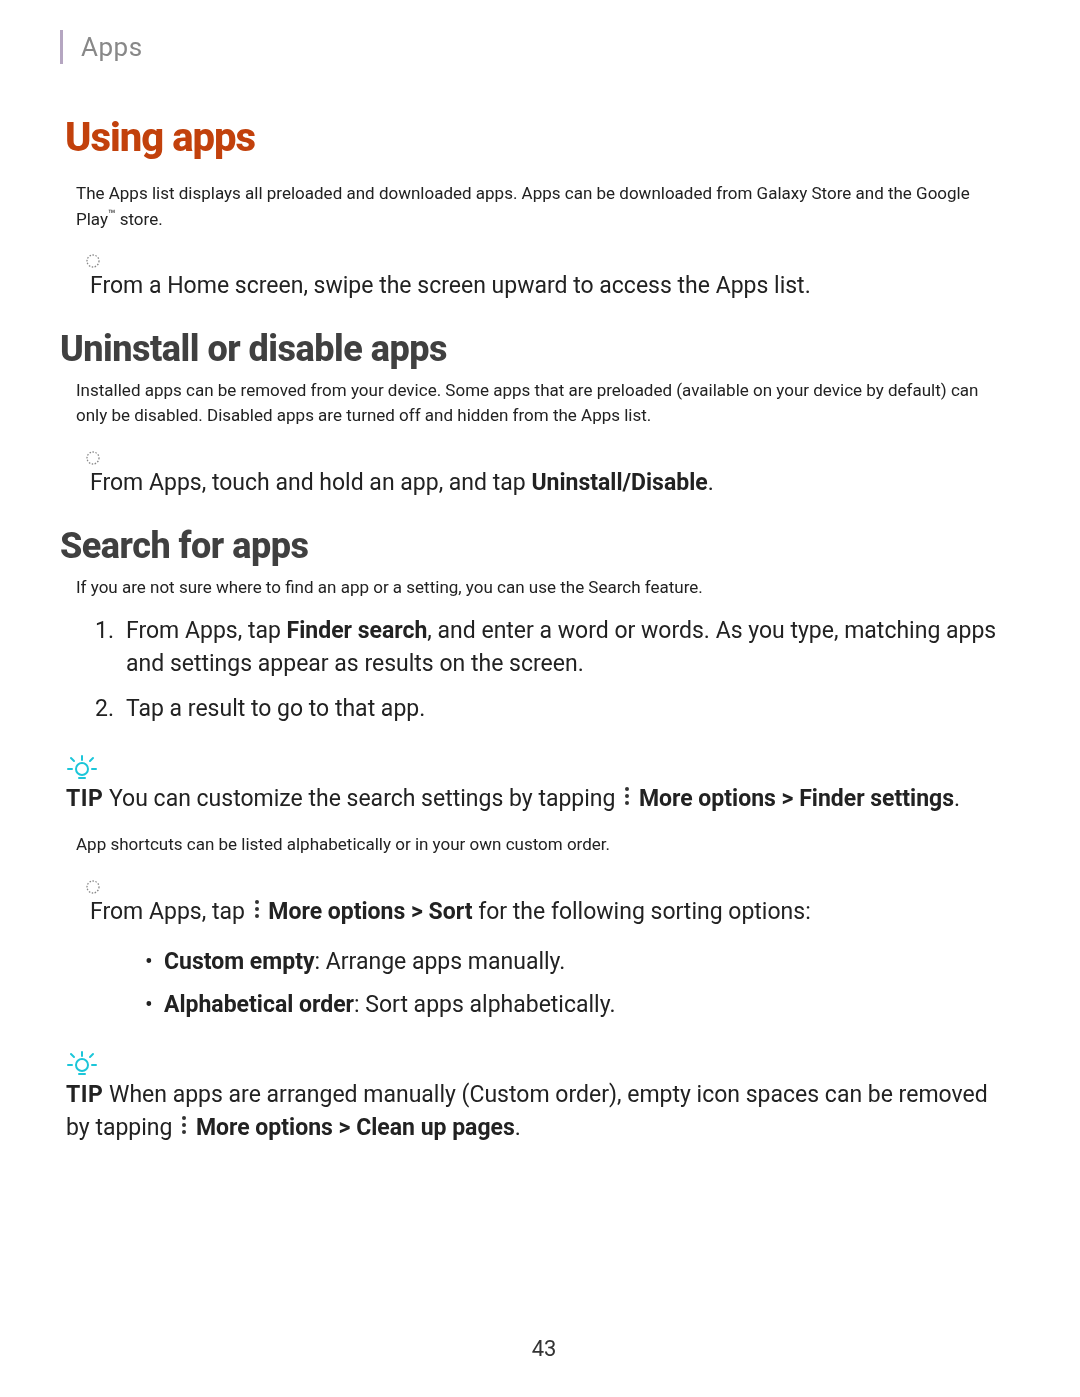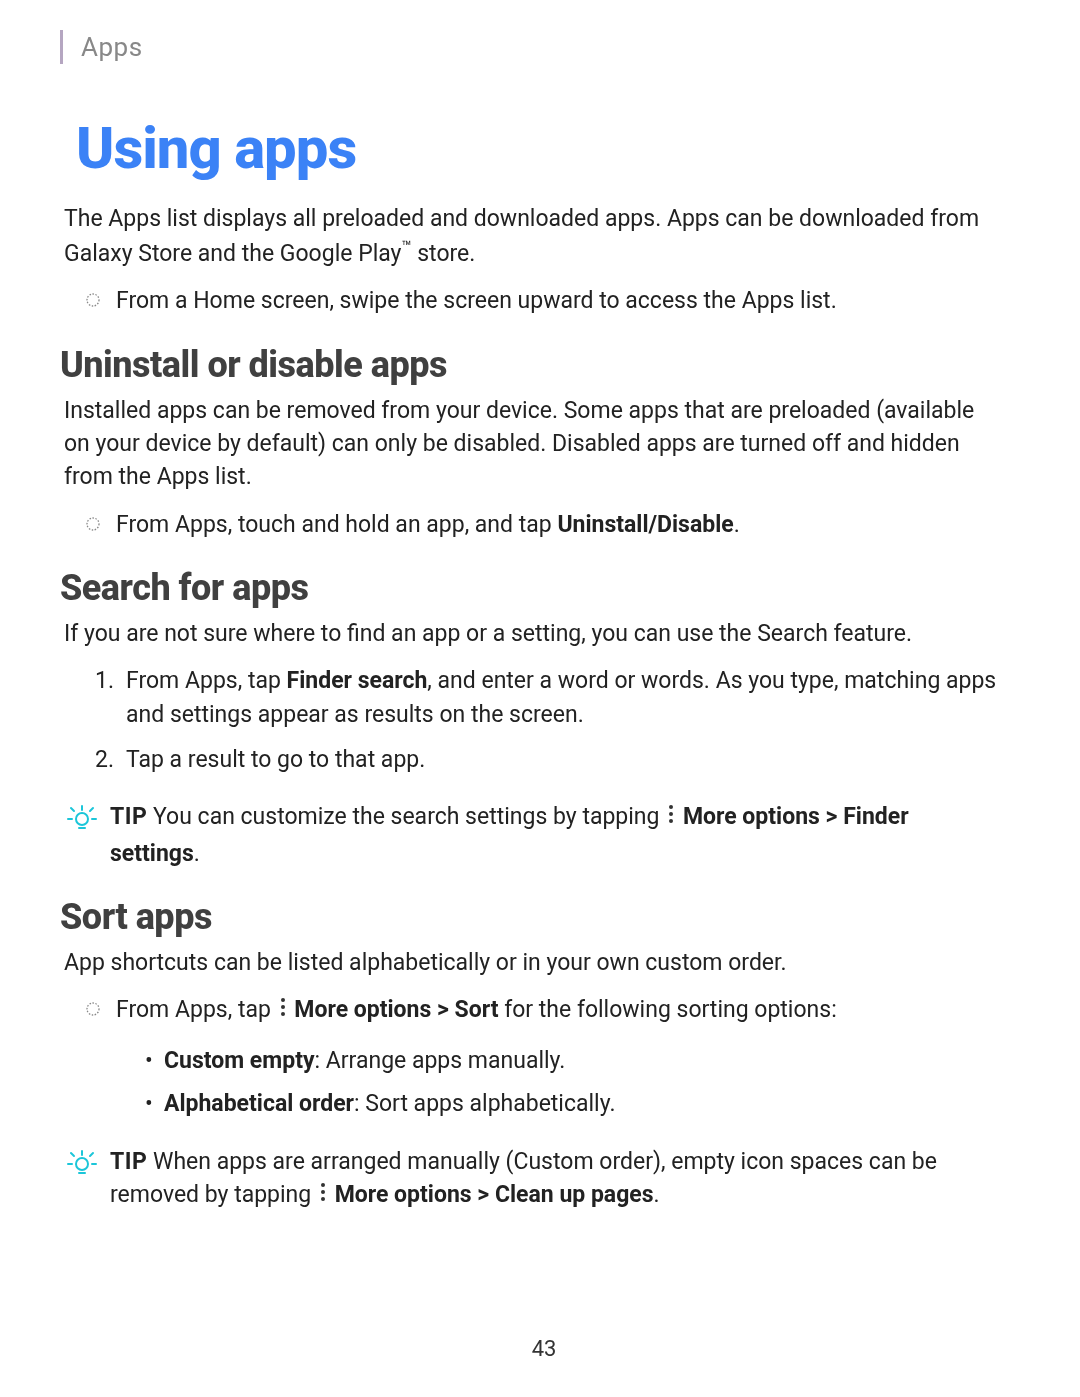--- a/index.html
+++ b/index.html
@@ -24,44 +24,45 @@
     display: flex;
     align-items: center;
   }
   .header-text {
     font-size: 26px;
     color: #888;
     font-weight: 400;
     letter-spacing: 0.5px;
   }
   h1 {
-    font-size: 58px;
+    font-size: 40px;
     font-weight: 800;
-    color: #3b82f6;
-    margin: 0 0 20px 16px;
+    color: #c2410c;
+    margin: 0 0 20px 5px;
     letter-spacing: -1px;
   }
   h2 {
     font-size: 36px;
     font-weight: 800;
     color: #404040;
     margin: 26px 0 8px 0;
     letter-spacing: -0.5px;
   }
   p.body {
-    font-size: 23px;
-    line-height: 1.45;
-    margin: 0 0 14px 4px;
+    font-size: 17px;
+    line-height: 1.45;
+    margin: 0 0 14px 16px;
     color: #222;
   }
   .bullet-row {
     display: flex;
     font-size: 23px;
     line-height: 1.45;
     margin: 6px 0 14px 20px;
+    flex-direction: column;
   }
   .bullet-circle {
     flex-shrink: 0;
     width: 26px;
     display: flex;
     justify-content: center;
     padding-top: 8px;
   }
   .bullet-circle svg { display:block; }
   .bullet-content {
@@ -82,20 +83,21 @@
   }
   .num-content {
     flex: 1;
     padding-left: 8px;
   }
   .tip-row {
     display: flex;
     font-size: 23px;
     line-height: 1.45;
     margin: 24px 0 14px 0;
+    flex-direction: column;
   }
   .tip-icon {
     flex-shrink: 0;
     width: 44px;
     display: flex;
     justify-content: center;
     padding-top: 2px;
   }
   .tip-content {
     flex: 1;
@@ -203,21 +205,20 @@
     </span>
     <span class="tip-content">
       <span class="tip-label">TIP</span><span>  You can customize the search settings by tapping </span><span class="more-icon"><svg width="8" height="20" viewBox="0 0 8 20">
             <circle cx="4" cy="3" r="2" fill="#333"></circle>
             <circle cx="4" cy="10" r="2" fill="#333"></circle>
             <circle cx="4" cy="17" r="2" fill="#333"></circle>
           </svg></span> <span class="bold">More options</span><span class="bold"> &gt; </span><span class="bold">Finder settings</span><span>.</span>
     </span>
   </div>
 
-  <h2>Sort apps</h2>
   <p class="body">App shortcuts can be listed alphabetically or in your own custom order.</p>
 
   <div class="bullet-row">
     <span class="bullet-circle">
       <svg width="16" height="16" viewBox="0 0 16 16">
           <circle cx="8" cy="8" r="6" fill="none" stroke="#888" stroke-width="1.3" stroke-dasharray="1.5,1.5"></circle>
         </svg>
     </span>
     <span class="bullet-content">
       <span>From Apps, tap </span><span class="more-icon"><svg width="8" height="20" viewBox="0 0 8 20">

